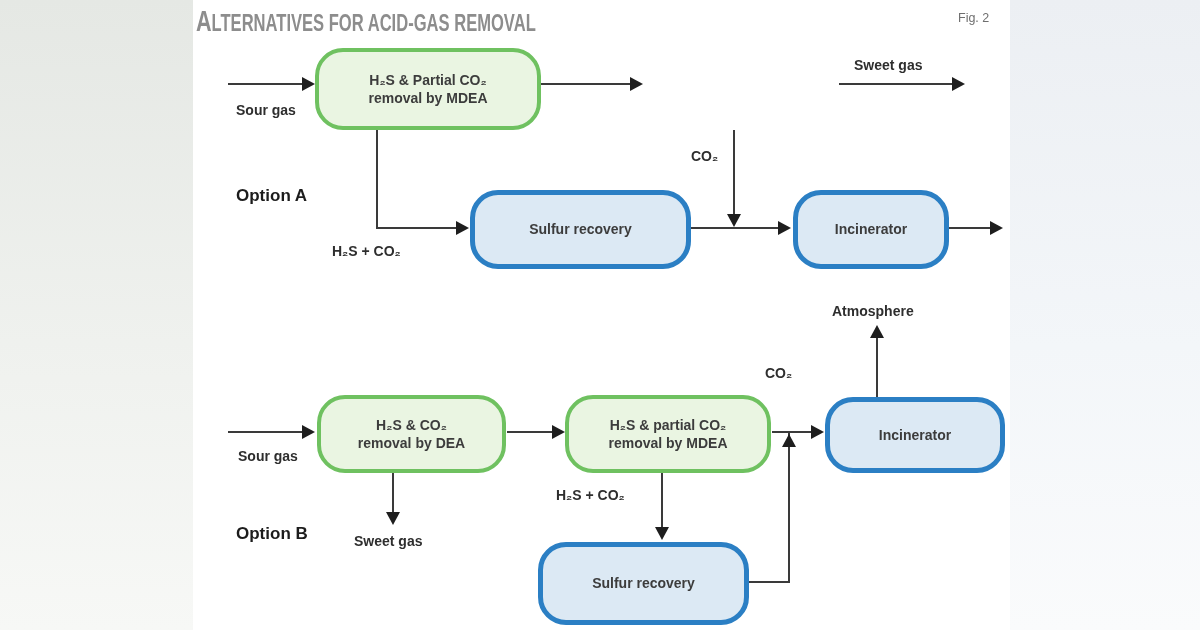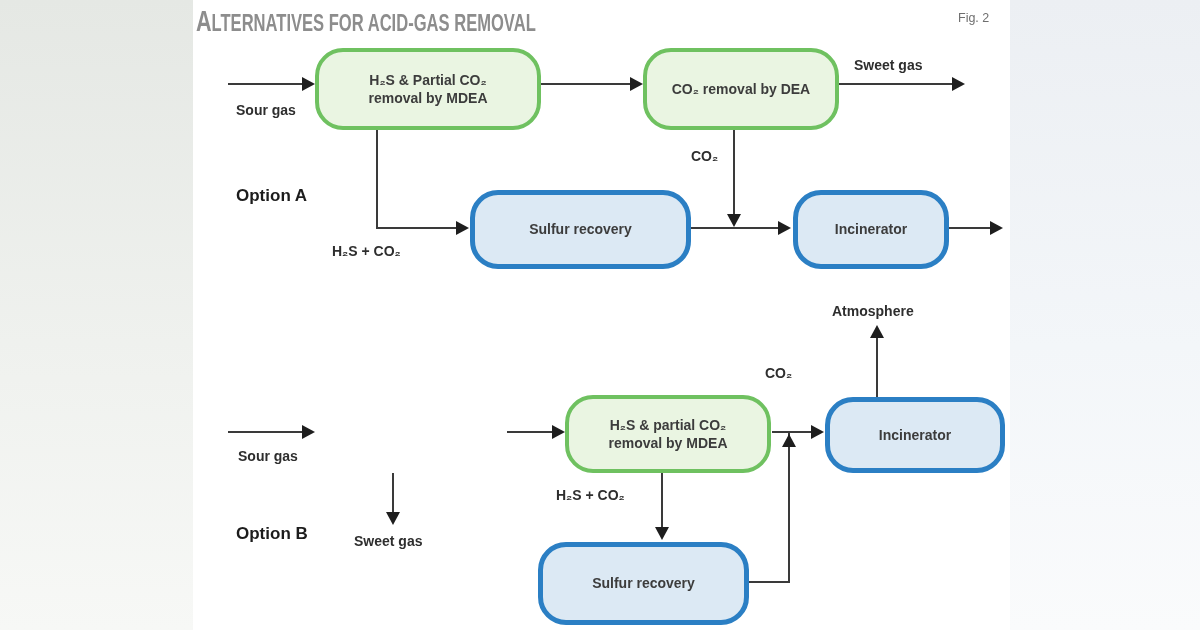--- a/index.html
+++ b/index.html
@@ -50,21 +50,20 @@
 
   <i class="ln h" style="left:228px;top:83px;width:75px;"></i>
   <i class="ah r" style="left:302px;top:77px;"></i>
   <div class="lbl" style="left:236px;top:102px;">Sour gas</div>
 
   <div class="box green" style="left:315px;top:48px;width:226px;height:82px;padding:0 30px;">H₂S &amp; Partial CO₂ removal by MDEA</div>
 
   <i class="ln h" style="left:541px;top:83px;width:90px;"></i>
   <i class="ah r" style="left:630px;top:77px;"></i>
 
-  <div class="box green" style="left:643px;top:48px;width:196px;height:82px;padding:0 14px;">CO₂ removal by DEA</div>
 
   <i class="ln h" style="left:839px;top:83px;width:114px;"></i>
   <i class="ah r" style="left:952px;top:77px;"></i>
   <div class="lbl" style="left:854px;top:57px;">Sweet gas</div>
 
   <i class="ln v" style="left:376px;top:130px;height:99px;"></i>
   <i class="ln h" style="left:376px;top:227px;width:81px;"></i>
   <i class="ah r" style="left:456px;top:221px;"></i>
   <div class="lbl" style="left:332px;top:243px;">H₂S + CO₂</div>
 
@@ -81,20 +80,21 @@
 
   <i class="ln h" style="left:949px;top:227px;width:42px;"></i>
   <i class="ah r" style="left:990px;top:221px;"></i>
 
   <div class="lbl opt" style="left:236px;top:494px;">Option B</div>
 
   <i class="ln h" style="left:228px;top:431px;width:75px;"></i>
   <i class="ah r" style="left:302px;top:425px;"></i>
   <div class="lbl" style="left:238px;top:448px;">Sour gas</div>
 
+  <div class="box green" style="left:317px;top:395px;width:189px;height:78px;padding:0 28px;">H₂S &amp; CO₂ removal by DEA</div>
 
   <i class="ln h" style="left:507px;top:431px;width:46px;"></i>
   <i class="ah r" style="left:552px;top:425px;"></i>
 
   <i class="ln v" style="left:392px;top:473px;height:40px;"></i>
   <i class="ah d" style="left:386px;top:512px;"></i>
   <div class="lbl" style="left:354px;top:533px;">Sweet gas</div>
 
   <div class="box green" style="left:565px;top:395px;width:206px;height:78px;padding:0 20px;">H₂S &amp; partial CO₂ removal by MDEA</div>
 

